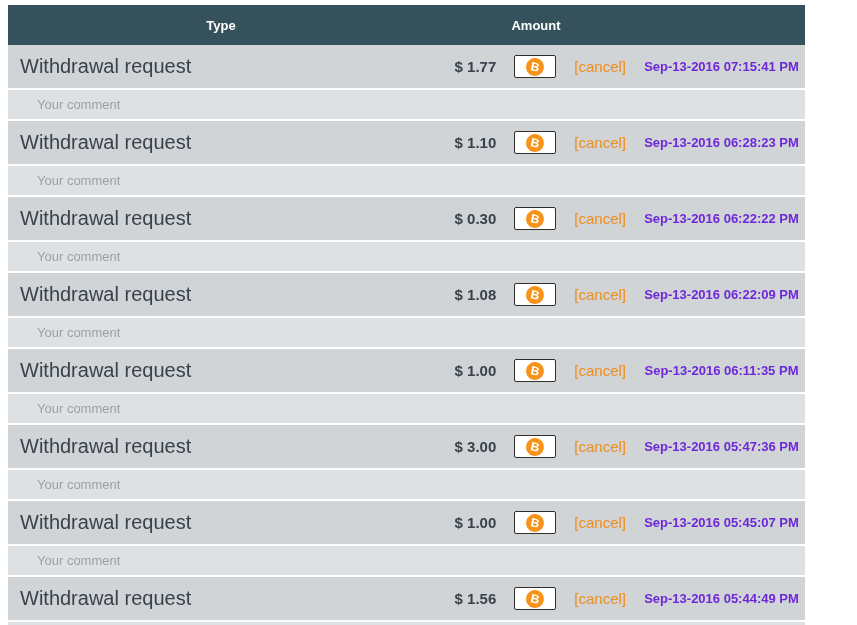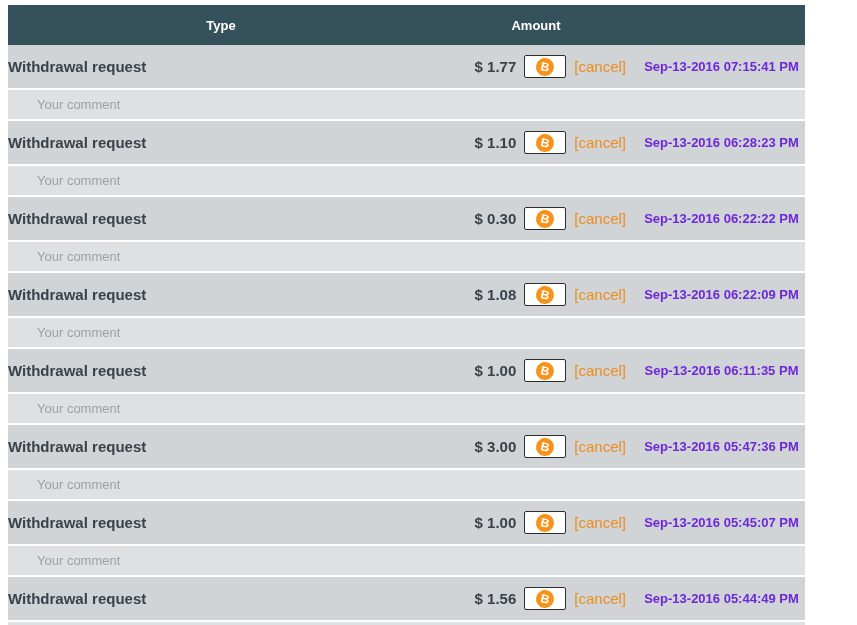--- a/index.html
+++ b/index.html
@@ -33,32 +33,33 @@
   .row {
     display: flex;
     align-items: center;
     height: 43px;
     background: #d0d4d7;
     margin-bottom: 2px;
   }
   .cell-type {
     width: 426px;
     box-sizing: border-box;
-    font-weight: bold;
-    font-size: 15px;
+    padding-left: 12px;
+    font-weight: normal;
+    font-size: 20px;
     color: #39424b;
   }
   .cell-amount {
     width: 204px;
     box-sizing: border-box;
     padding-right: 12px;
     display: flex;
     align-items: center;
     justify-content: flex-end;
-    gap: 8px;
+    gap: 18px;
   }
   .amount-text {
     font-weight: bold;
     font-size: 15px;
     color: #39424b;
     white-space: nowrap;
   }
   .btc-button {
     width: 42px; height: 23px;
     background: #ffffff;

